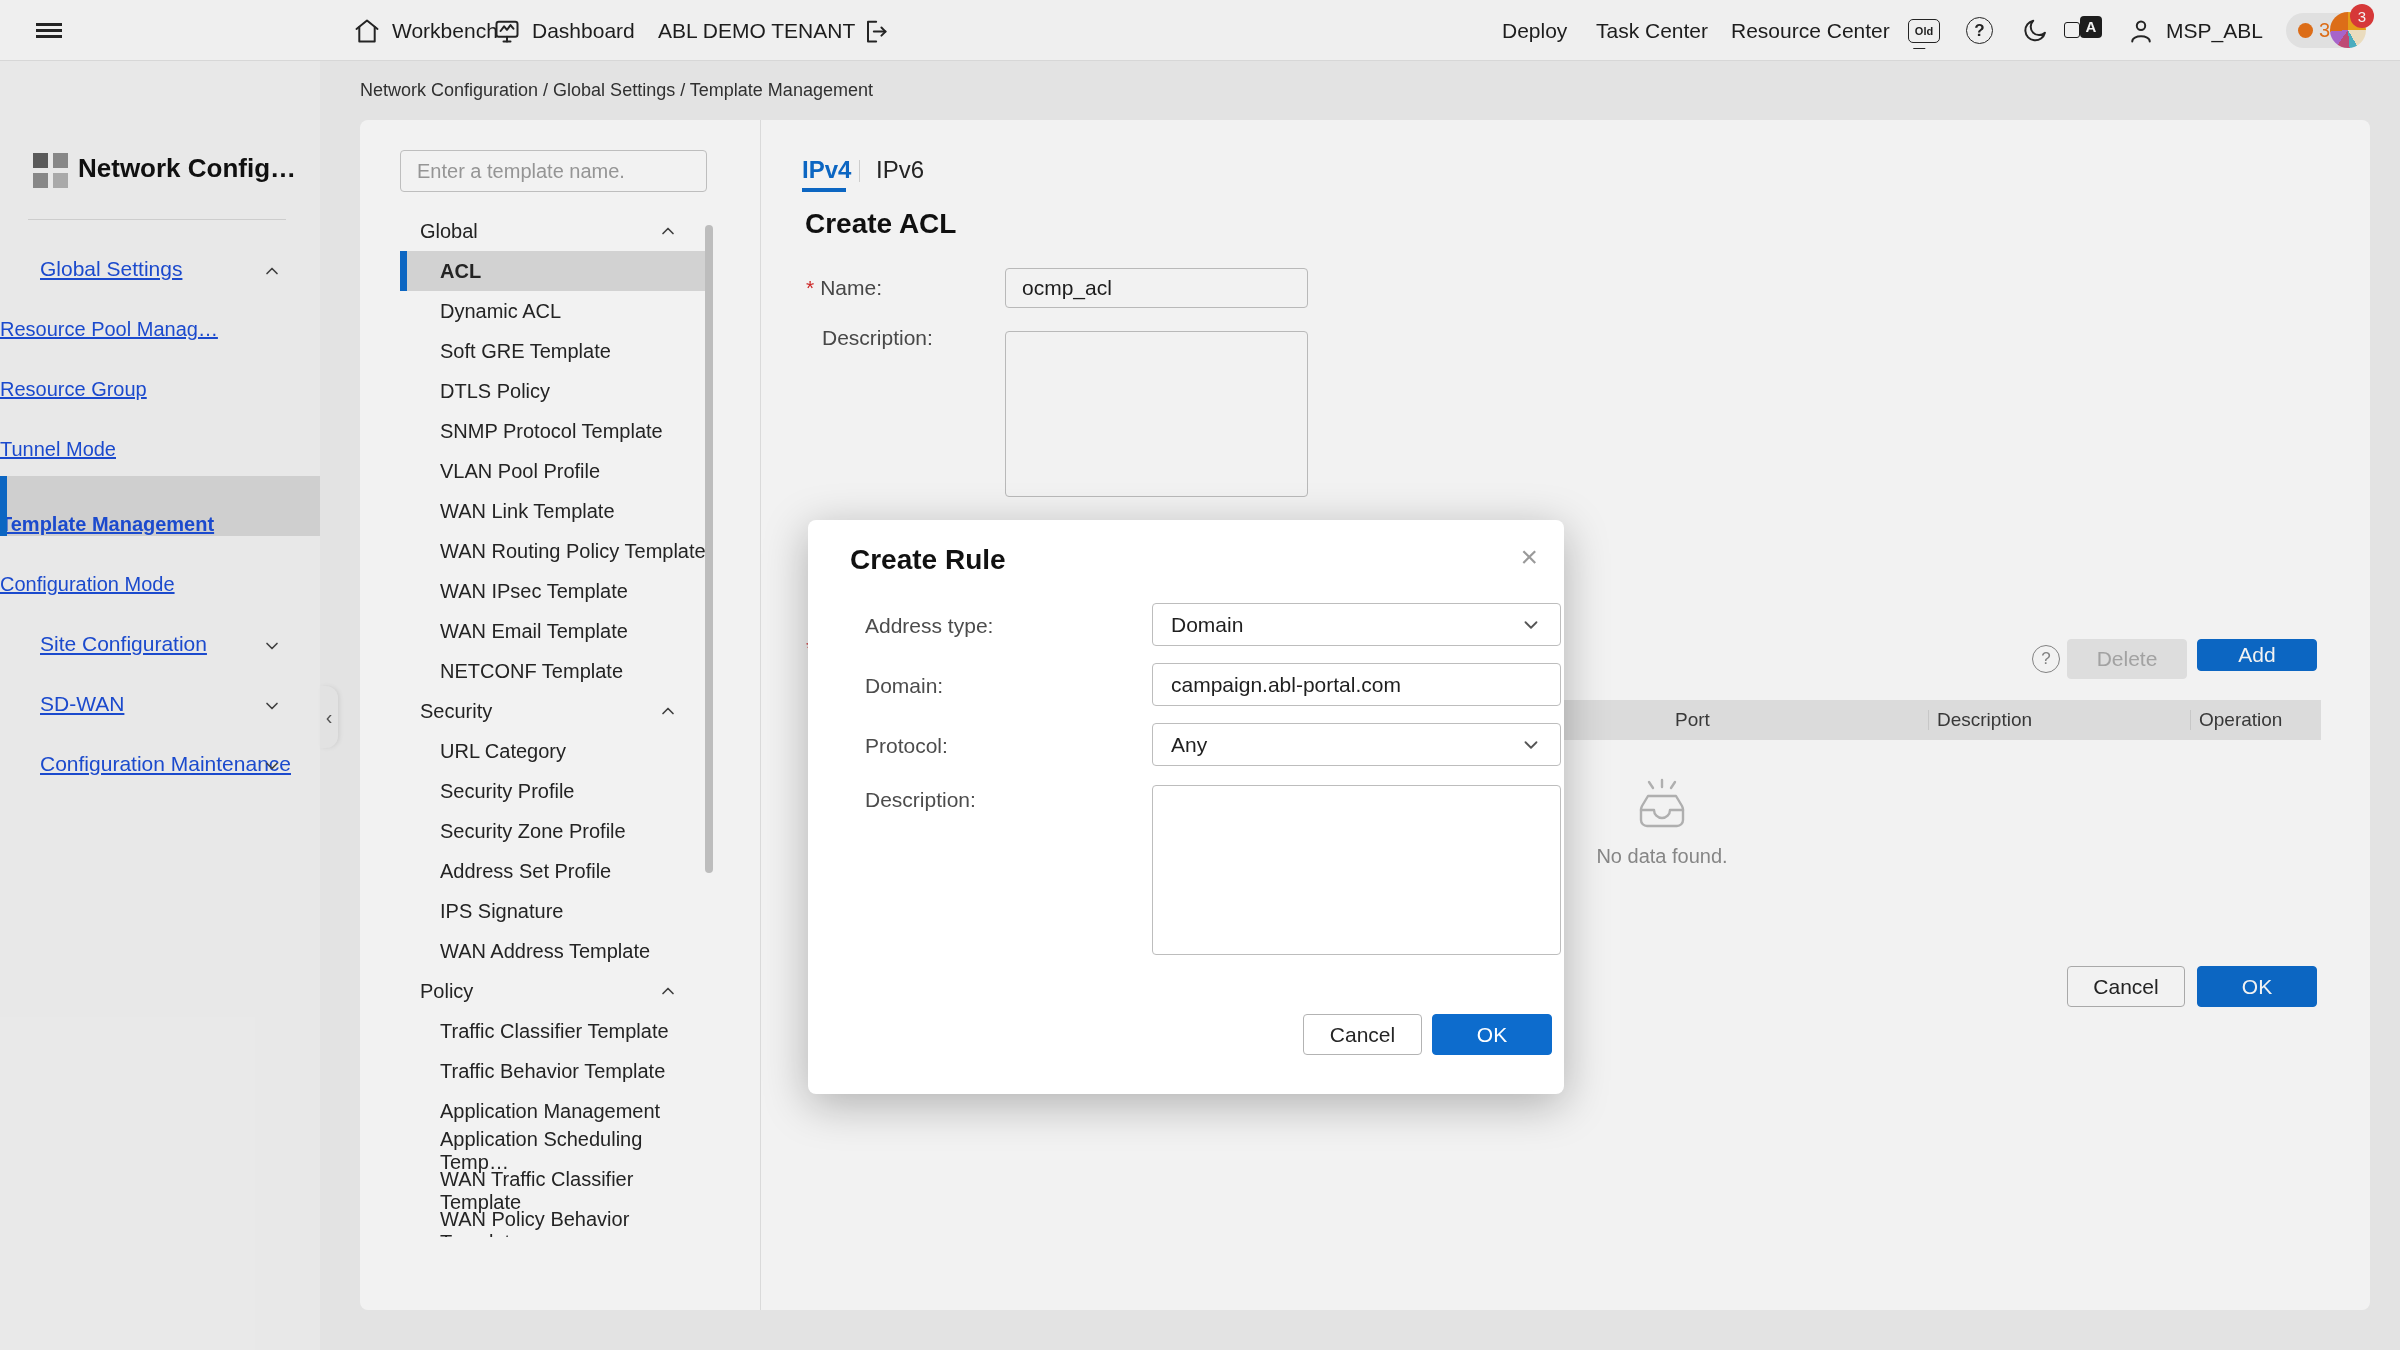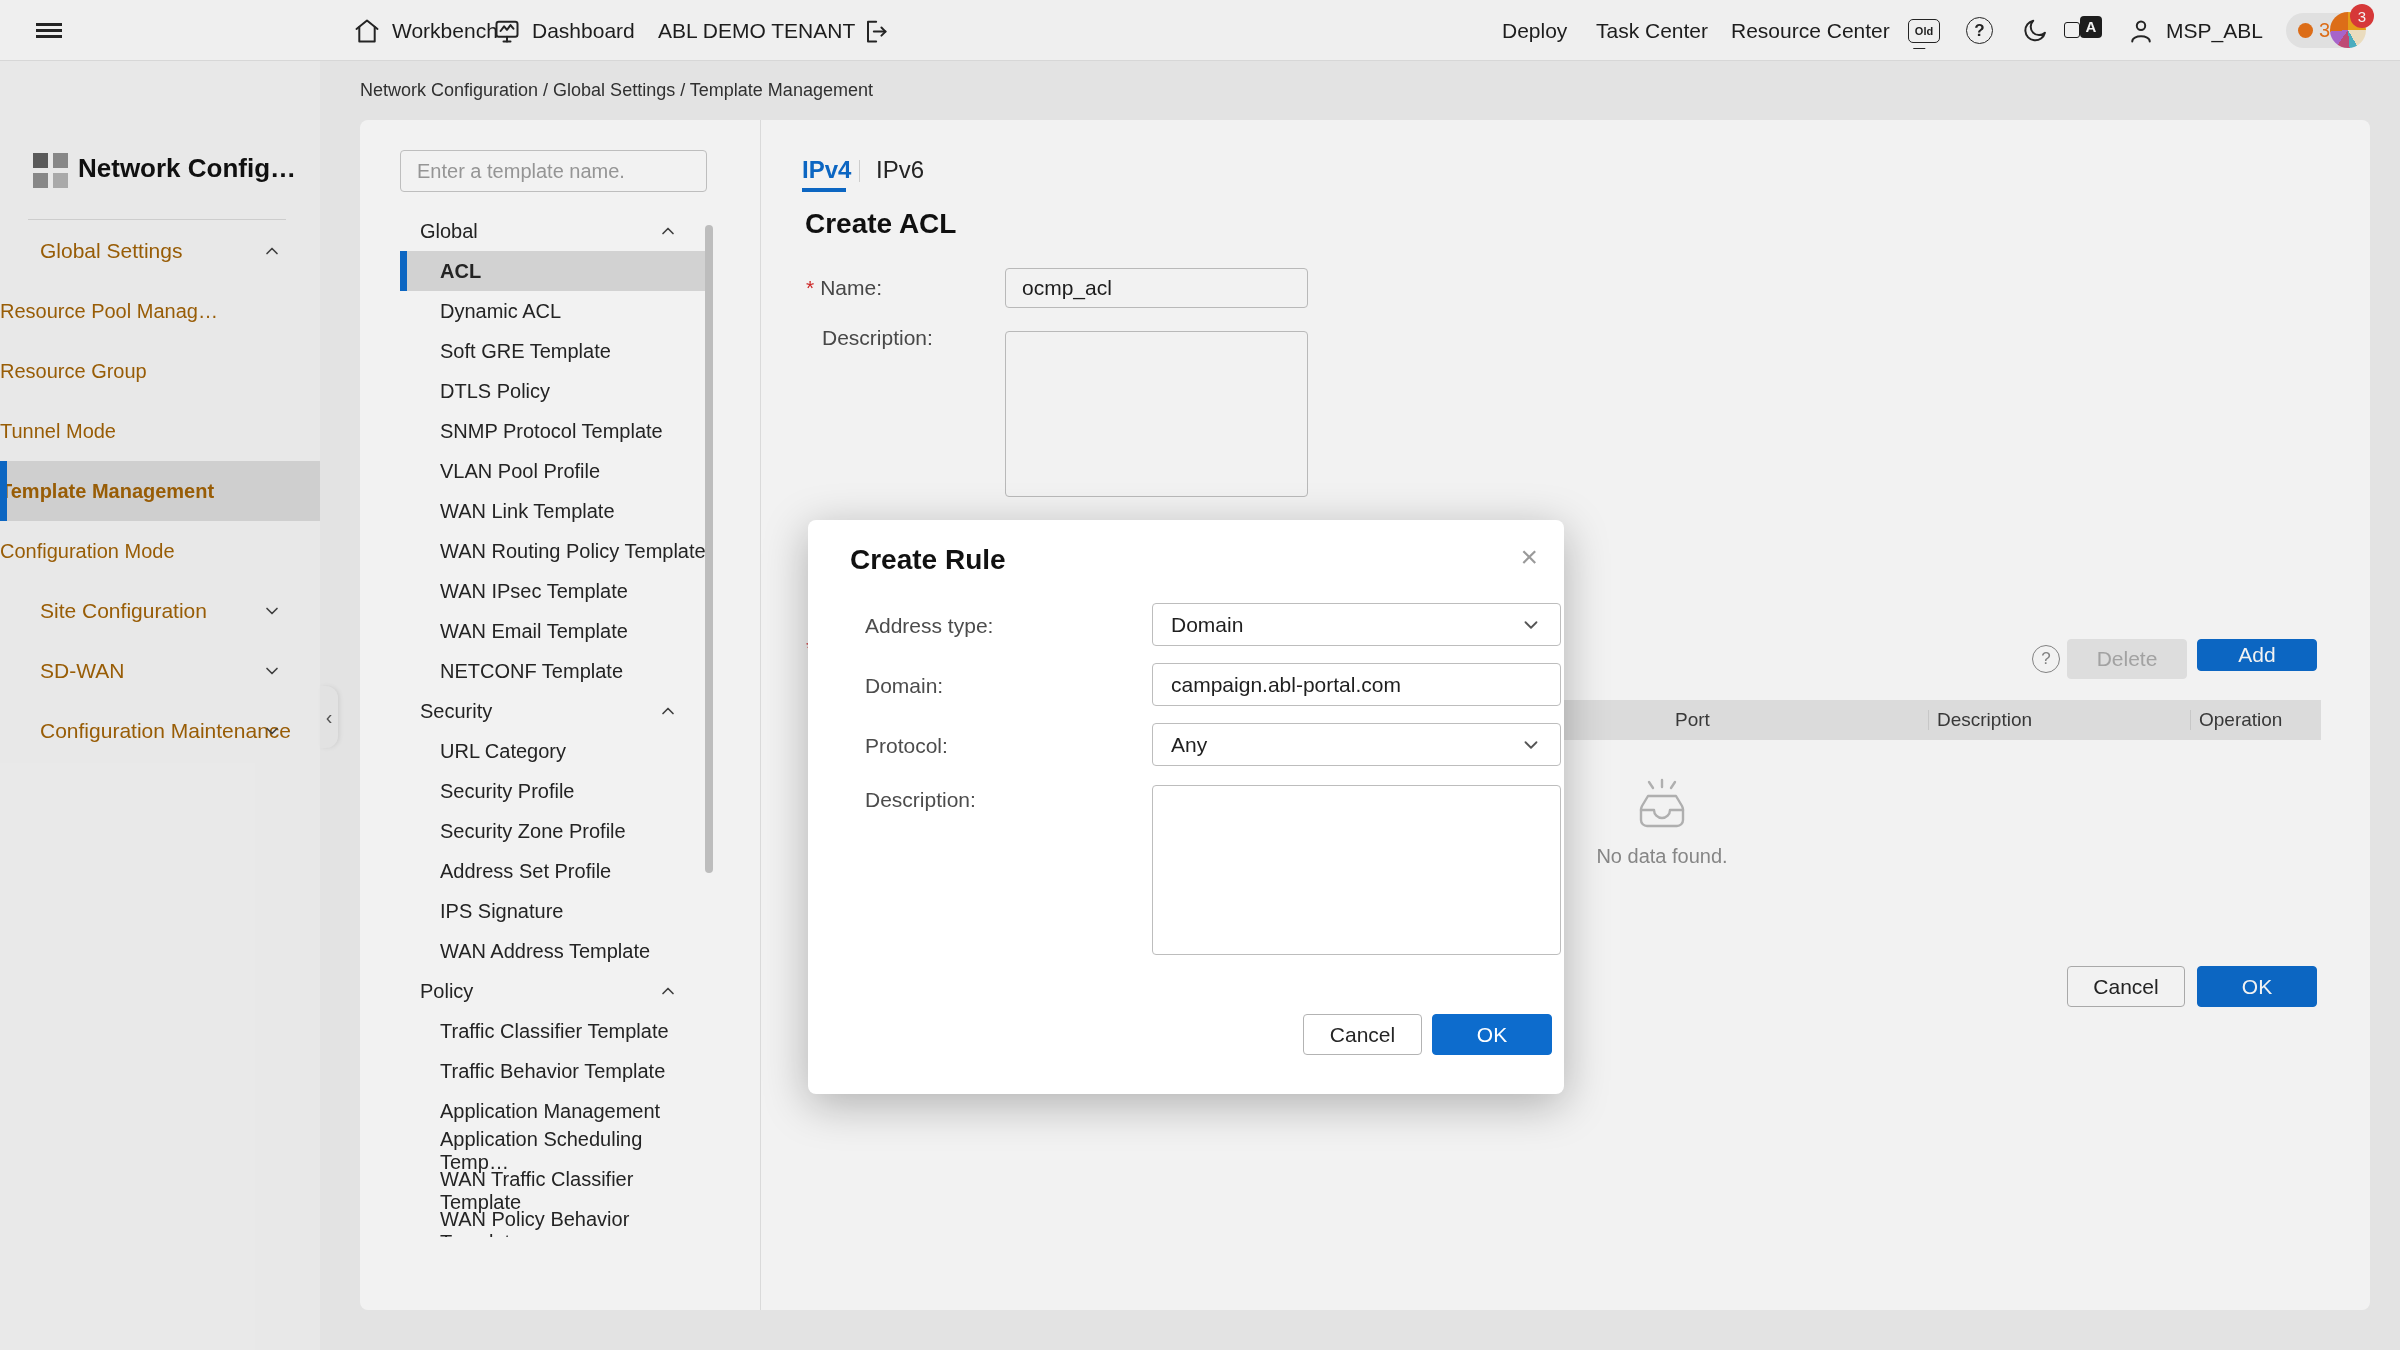--- a/index.html
+++ b/index.html
@@ -28,26 +28,26 @@
   .avatar { position:absolute; left:2330px; top:12px; width:36px; height:36px; border-radius:50%;
     background:conic-gradient(#f2a71b 0 90deg, #f7e8c9 90deg 150deg, #4fb6c9 150deg 175deg, #c94f7c 175deg 215deg, #b06ad4 215deg 265deg, #e8731a 265deg 360deg); }
   .badge { position:absolute; left:2350px; top:4px; min-width:24px; height:24px; border-radius:12px; background:#e23b3b; color:#fff; font-size:15px; display:flex; align-items:center; justify-content:center; padding:0 5px; }
 
   
   #sidebar { position:absolute; left:0; top:61px; width:320px; height:1289px; background:#f5f5f5; z-index:9; }
   .sb-title { position:absolute; left:78px; top:92px; font-size:26px; font-weight:bold; color:#111; }
   .grid-icon { position:absolute; left:33px; top:92px; width:36px; height:36px; }
   .grid-icon div { position:absolute; width:15px; height:15px; }
   .sb-divider { position:absolute; left:28px; top:158px; width:258px; height:1px; background:#d9d9d9; }
-  .sb-row { position:relative; height:60px; display:flex; align-items:center; font-size:21px; color:#a16207; cursor:pointer; }
+  .sb-row { position:relative; height:60px; display:flex; align-items:flex-end; font-size:21px; color:#1d4ed8; cursor:pointer;text-decoration:underline; }
   .sb-parent { padding-left:40px; }
   .sb-child { font-size:20px; }
   .sb-chev { position:absolute; right:38px; width:20px; height:20px; }
   .sb-chev svg, .tree-chev svg { width:20px; height:20px; stroke:#444; fill:none; stroke-width:2; stroke-linecap:round; stroke-linejoin:round; }
-  .sb-sel { background:#dbdbdb; font-weight:bold; }
+  .sb-sel { background:#dbdbdb; font-weight:bold;margin-top:15px; }
   .sb-sel:before { content:""; position:absolute; left:0; top:0; width:7px; height:100%; background:var(--accent); }
   #collapse-handle { position:absolute; left:320px; top:686px; width:18px; height:62px; background:#efefef; border-radius:0 12px 12px 0; box-shadow:2px 0 4px rgba(0,0,0,.08); display:flex; align-items:center; justify-content:center; font-size:20px; color:#555; cursor:pointer; z-index:9; }
 
   
   #breadcrumb { position:absolute; left:360px; top:80px; font-size:18px; color:#333; z-index:5; }
 
   
   #card { position:absolute; left:360px; top:120px; width:2010px; height:1190px; background:#fff; border-radius:8px; z-index:5; }
   #panel-divider { position:absolute; left:760px; top:120px; width:1px; height:1190px; background:#e6e6e6; z-index:6; }
 

